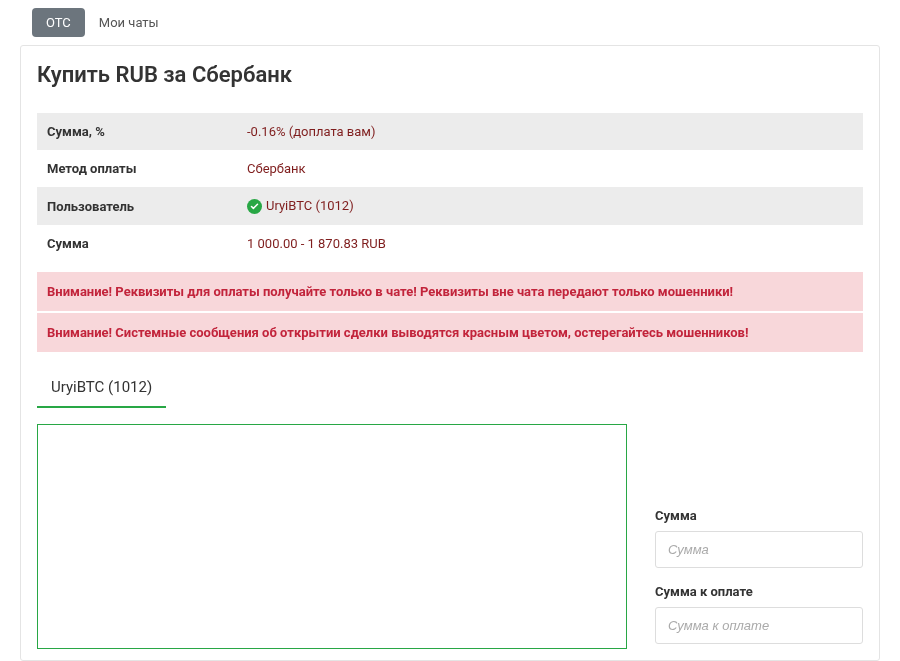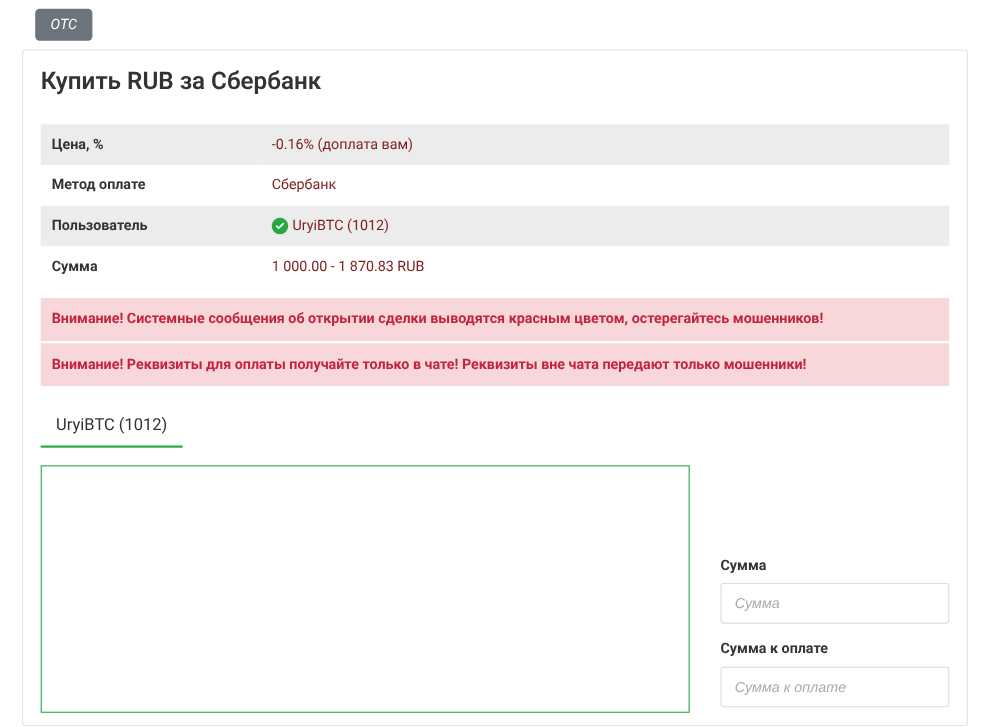--- a/index.html
+++ b/index.html
@@ -17,21 +17,20 @@
       display: flex;
       gap: 0;
       padding: 8px 12px 0 12px;
     }
     .tab {
       padding: 7px 14px;
       font-size: 13px;
       color: #555;
       cursor: pointer;
       border-radius: 4px;
-      font-style: italic;
     }
     .tab.active {
       background: #6c757d;
       color: #fff;
     }
     .card {
       border: 1px solid #e4e4e4;
       border-radius: 3px;
       margin-top: 8px;
       padding: 16px 16px 0 16px;
@@ -120,54 +119,55 @@
       outline: none;
     }
     .form-input::placeholder { color: #aaa; font-style: italic; }
   </style>
 </head>
 <body>
 
 <div class="page">
   <div class="tabs">
     <div class="tab active">OTC</div>
+    <div class="tab">Мои чаты</div>
   </div>
 
   <div class="card">
     <h1 class="title">Купить RUB за Сбербанк</h1>
 
     <table class="info-table">
       <tbody>
           <tr>
-        <td class="label">Цена, %</td>
+        <td class="label">Сумма, %</td>
         <td class="value">-0.16% (доплата вам)</td>
       </tr>
       <tr>
-        <td class="label">Метод оплате</td>
+        <td class="label">Метод оплаты</td>
         <td class="value">Сбербанк</td>
       </tr>
       <tr>
         <td class="label">Пользователь</td>
         <td class="value">
           <span class="check-icon">
             <svg viewBox="0 0 24 24" fill="none" stroke="#fff" stroke-width="4" stroke-linecap="round" stroke-linejoin="round">
                   <polyline points="20 6 9 17 4 12"></polyline>
                 </svg>
           </span><span>UryiBTC (1012)</span>
         </td>
       </tr>
       <tr>
         <td class="label">Сумма</td>
         <td class="value">1 000.00 - 1 870.83 RUB</td>
       </tr>
     </tbody>
       </table>
 
+    <div class="alert">Внимание! Реквизиты для оплаты получайте только в чате! Реквизиты вне чата передают только мошенники!</div>
     <div class="alert">Внимание! Системные сообщения об открытии сделки выводятся красным цветом, остерегайтесь мошенников!</div>
-    <div class="alert">Внимание! Реквизиты для оплаты получайте только в чате! Реквизиты вне чата передают только мошенники!</div>
 
     <div class="chat-tab">UryiBTC (1012)</div>
 
     <div class="lower">
       <div class="chat-col">
         <div class="chat-box"></div>
 
       </div>
 
       <div class="form-col">

